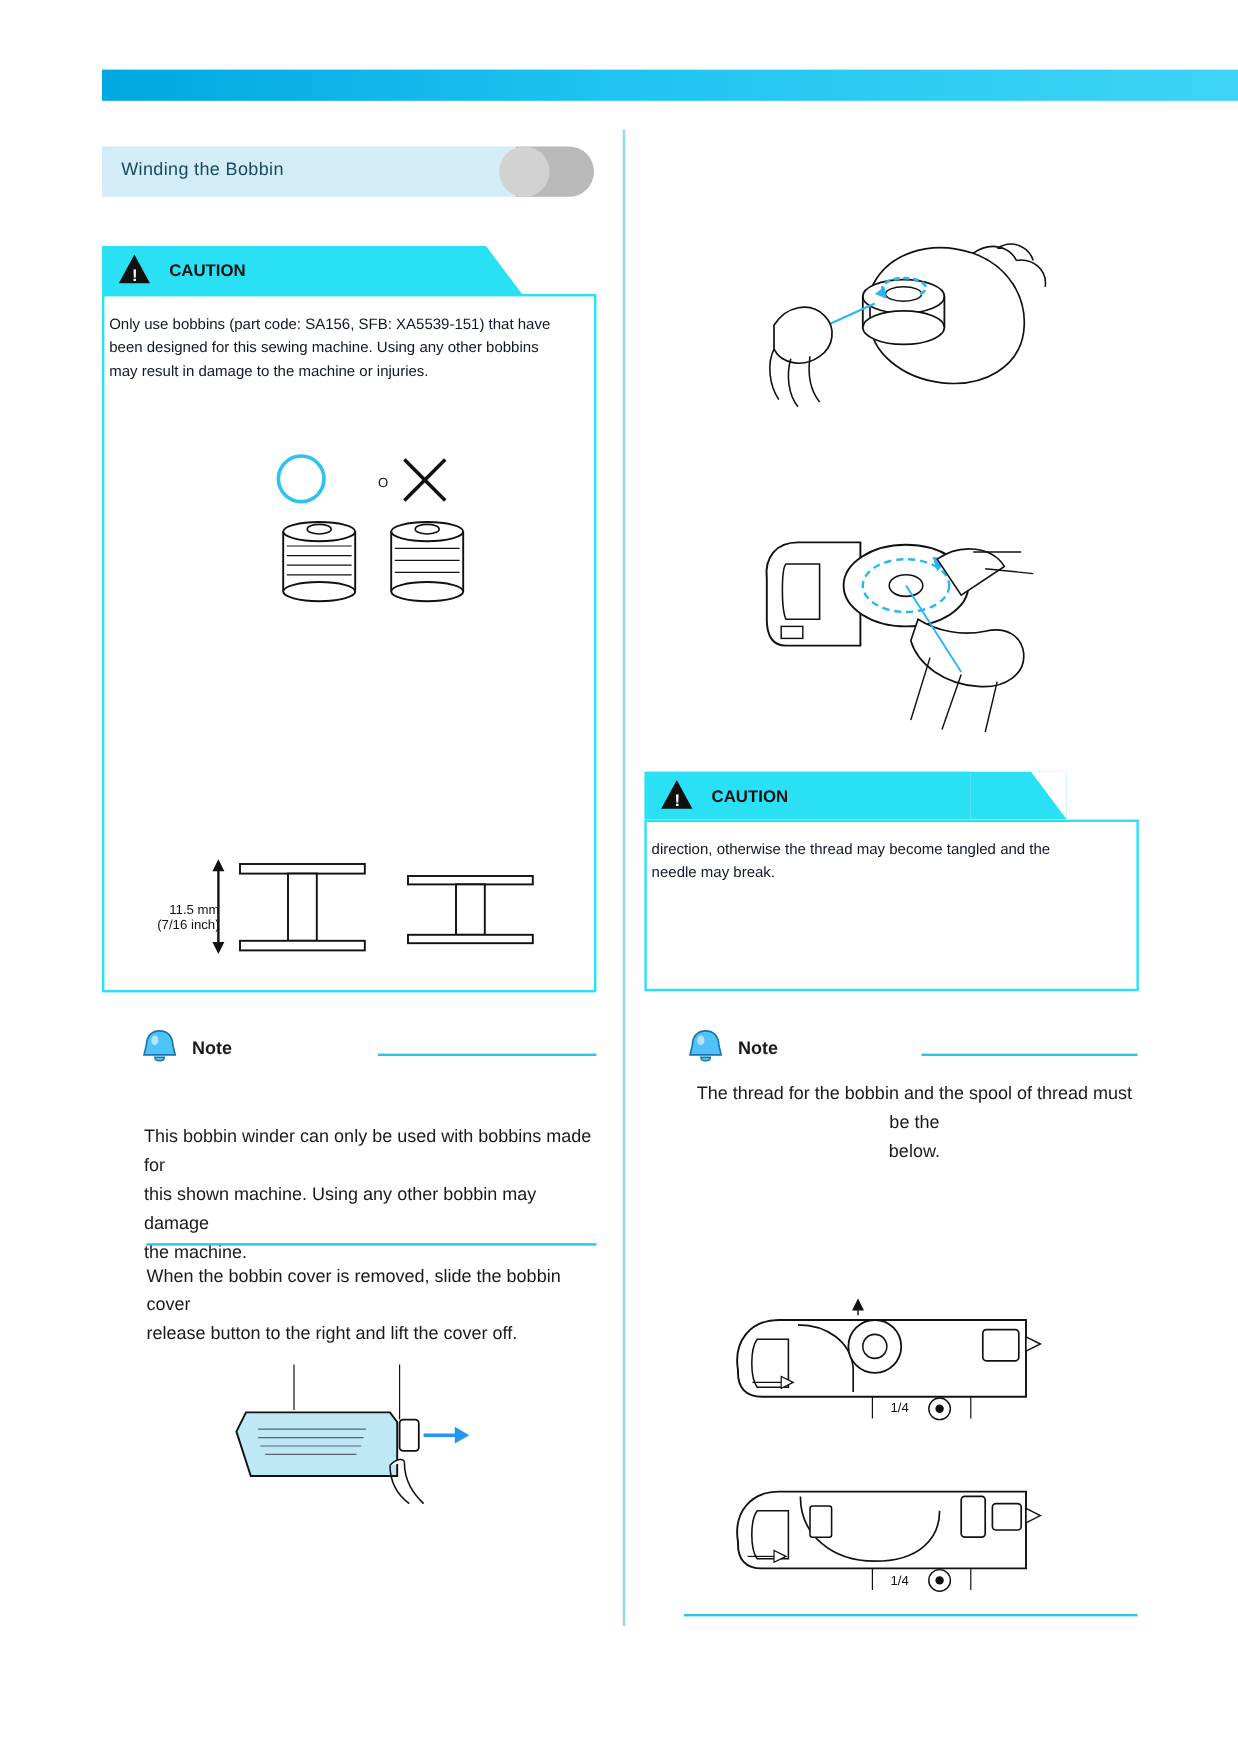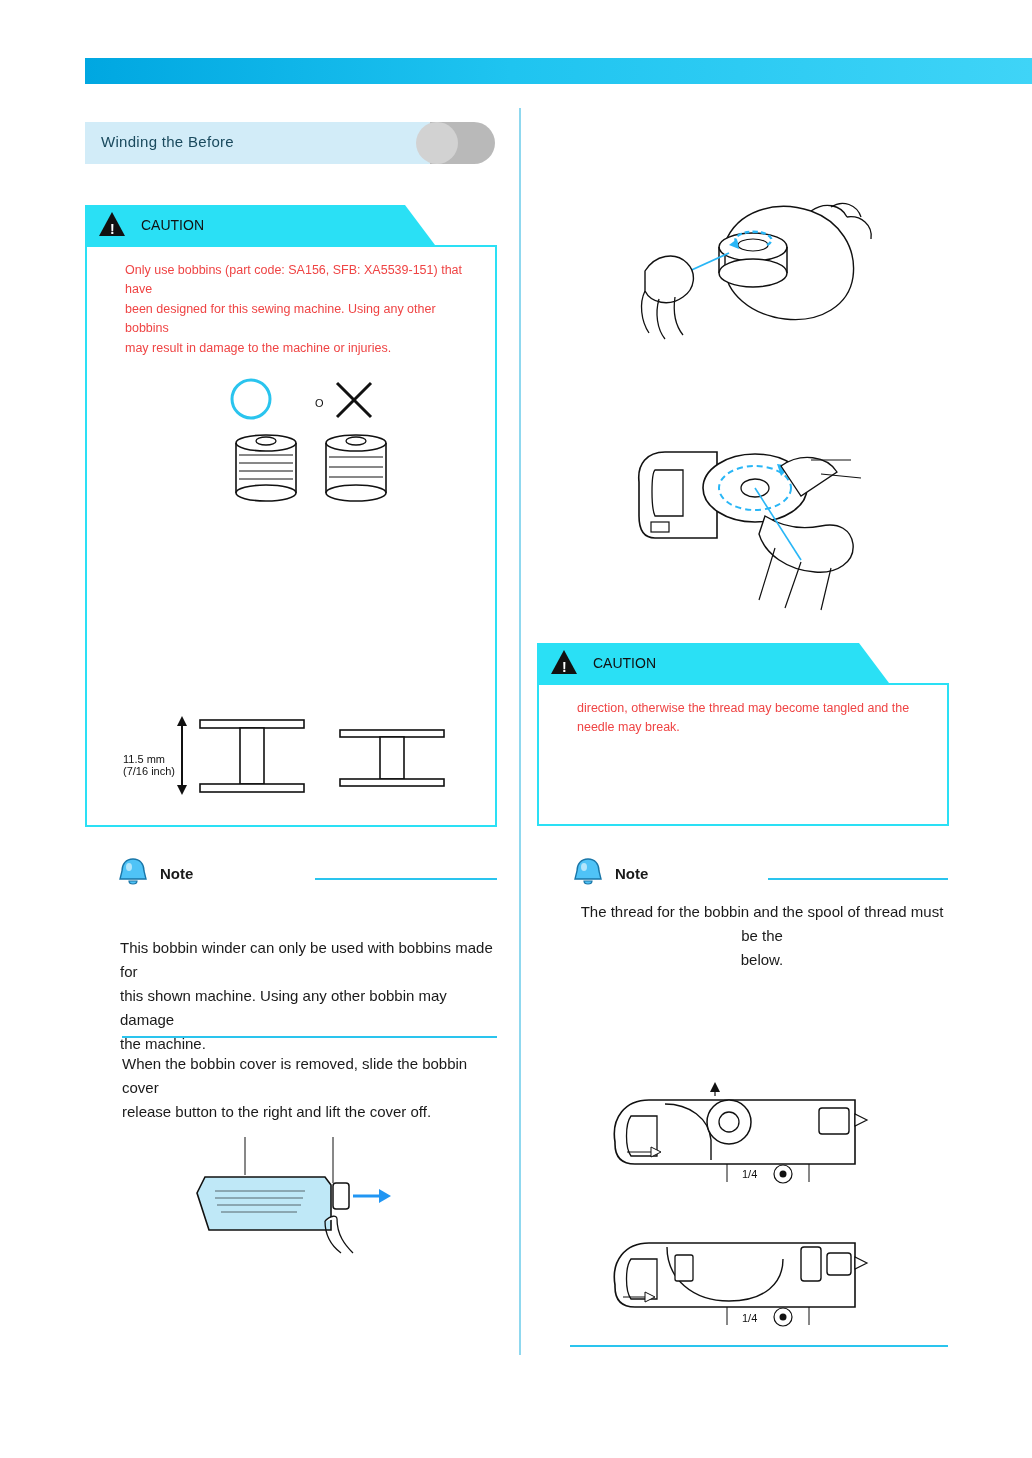--- a/index.html
+++ b/index.html
@@ -105,29 +105,28 @@
     color: #ffffff;
     font-size: 14px;
     font-weight: bold;
     line-height: 1;
   }
   .caution-label {
     position: absolute;
     left: 56px;
     top: 12px;
     font-size: 14px;
-    font-weight: normal;
+    font-weight: bold;
     color: #111111;
   }
   .caution-text {
-    padding: 14px 18px;
+    padding: 14px 4px;
     font-size: 12.5px;
     line-height: 1.55;
-    color: #ef4444;
-    margin-left: 20px;
+    color: #0f172a;
   }
 
   
   #caution-spool {
     left: 85px;
     top: 205px;
     width: 412px;
   }
   #caution-spool .caution-tab {
     width: 270px;
@@ -183,21 +182,21 @@
   svg { display: block; }
 </style>
 </head>
 <body>
 
 <div class="page">
 
   <div class="header-bar"></div>
 
   <div class="section-tab">
-    <div class="section-tab-text">Winding the Before</div>
+    <div class="section-tab-text">Winding the Bobbin</div>
   </div>
   <div class="section-pill"></div>
   <div class="section-pill-inner"></div>
 
   <div class="col-divider"></div>
 
   <div class="caution" id="caution-spool">
     <div class="caution-tab">
       <div class="warn-tri"></div>
       <div class="warn-bang">!</div>
@@ -252,21 +251,21 @@
           <rect x="28" y="72" width="104" height="8" fill="#ffffff" stroke="#111" stroke-width="1.6"></rect>
         </g>
 
         <g>
           <rect x="168" y="18" width="104" height="7" fill="#ffffff" stroke="#111" stroke-width="1.6"></rect>
           <rect x="208" y="25" width="24" height="42" fill="#ffffff" stroke="#111" stroke-width="1.6"></rect>
           <rect x="168" y="67" width="104" height="7" fill="#ffffff" stroke="#111" stroke-width="1.6"></rect>
         </g>
       </svg>
 
-      <div class="small-label" style="left:36px;top:506px;width:60px;text-align:left;">11.5 mm (7/16 inch)</div>
+      <div class="small-label" style="left:36px;top:506px;width:60px;text-align:right;">11.5 mm (7/16 inch)</div>
     </div>
   </div>
 
   <svg class="note-bell" style="left:113px;top:855px;" viewBox="0 0 40 34">
     <path d="M20 4 C13 4 9 9 9 16 L7 24 L33 24 L31 16 C31 9 27 4 20 4 Z" fill="#4fc3f7" stroke="#1976a8" stroke-width="1.4"></path>
     <path d="M16 26 C16 30 24 30 24 26 Z" fill="#4fc3f7" stroke="#1976a8" stroke-width="1.2"></path>
     <ellipse cx="16" cy="12" rx="3" ry="4" fill="#bde9fb" opacity="0.9"></ellipse>
   </svg>
   <div class="note-text" style="left:160px;top:862px;font-weight:bold;">Note</div>
   <div class="note-rule" style="left:315px;top:878px;width:182px;"></div>

